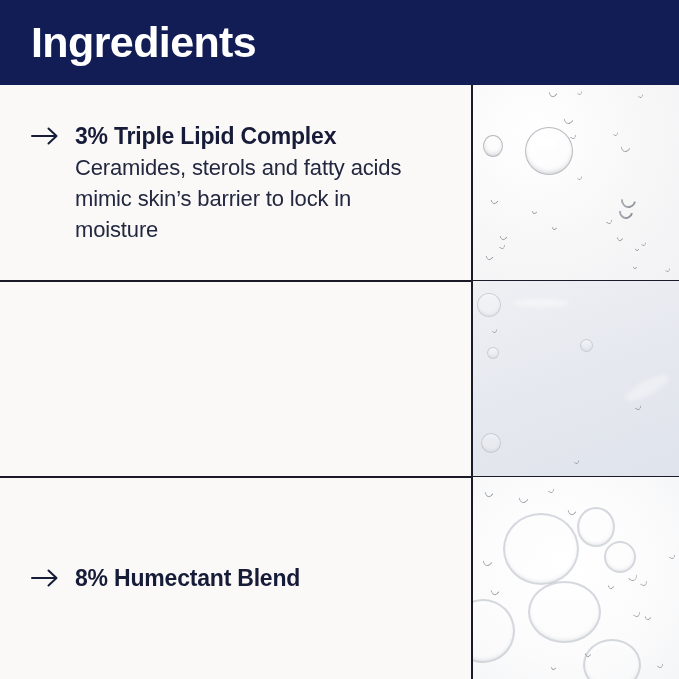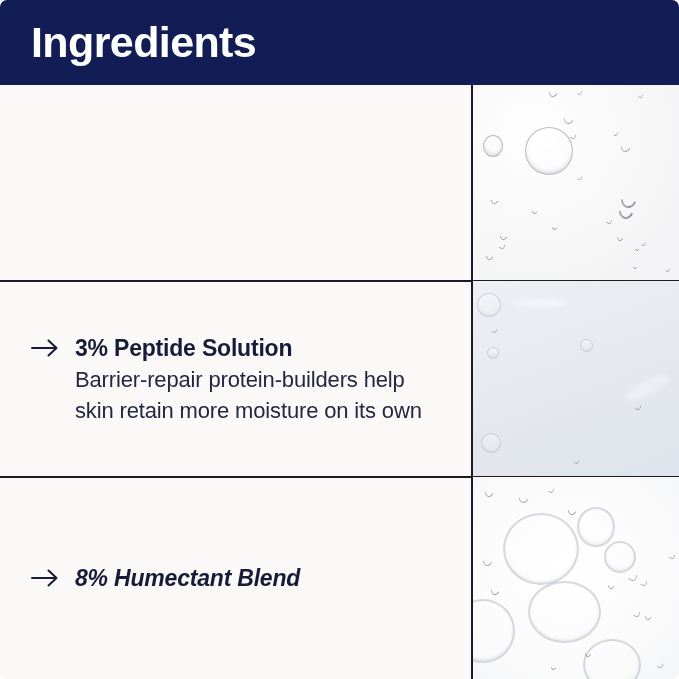--- a/index.html
+++ b/index.html
@@ -7,21 +7,20 @@
     padding: 0;
     background: #ffffff;
   }
   .page {
     position: relative;
     width: 679px;
     height: 679px;
     background: #faf9f7;
     overflow: hidden;
     font-family: "Liberation Sans", sans-serif;
-    border-radius: 7px;
     -webkit-font-smoothing: antialiased;
   }
 
   
   .header {
     position: absolute;
     left: 0; top: 0;
     width: 679px;
     height: 85px;
     background: #121d56;
@@ -47,21 +46,21 @@
     height: 594px;
   }
   .row {
     position: absolute;
     left: 0;
     width: 679px;
     box-sizing: border-box;
   }
   .row-0 { top: 0px;   height: 196px; }
   .row-1 { top: 196px; height: 196px; }
-  .row-2 { top: 392px; height: 202px; font-style: italic; }
+  .row-2 { top: 392px; height: 202px; }
 
   .row-divider {
     position: absolute;
     left: 0;
     width: 679px;
     height: 2px;
     background: #1a1a28;
   }
   .div-0 { top: 195px; }
   .div-1 { top: 391px; }
@@ -194,20 +193,32 @@
 
 <div class="page">
 
   <div class="header">
     <div class="header-title">Ingredients</div>
   </div>
 
   <div class="body">
 
     <div class="row row-0">
+      <div class="text-col">
+        <div class="item">
+          <span class="arrow-icon">
+            <svg width="32" height="22" viewBox="0 0 32 22" aria-hidden="true">
+              <path d="M2 11 H26" stroke="#161b38" stroke-width="2" fill="none" stroke-linecap="round"></path>
+              <path d="M18.5 3.5 L26.5 11 L18.5 18.5" stroke="#161b38" stroke-width="2" fill="none" stroke-linecap="round" stroke-linejoin="round"></path>
+            </svg>
+          </span>
+          <p class="item-title">3% Triple Lipid Complex</p>
+          <p class="item-desc">Ceramides, sterols and fatty acids mimic skin’s barrier to lock in moisture</p>
+        </div>
+      </div>
 
       <div class="img-col">
         <div class="panel panel-1">
 
           <div class="bub ring" style="left:52px; top:42px; width:48px; height:48px;"></div>
           <div class="hilite" style="left:66px; top:52px; width:18px; height:12px;"></div>
 
           <div class="bub ring" style="left:10px; top:50px; width:20px; height:22px;"></div>
 
           <div class="bub cres" style="left:148px; top:108px; width:15px; height:15px; border-width:2px;"></div>
@@ -233,32 +244,20 @@
           <div class="bub cres" style="left:59px; top:124px; width:5px; height:5px;"></div>
           <div class="bub cres-2" style="left:192px; top:182px; width:5px; height:5px;"></div>
           <div class="bub cres" style="left:160px; top:180px; width:4px; height:4px;"></div>
         </div>
       </div>
       <div class="vdivider" style="height:196px;"></div>
     </div>
     <div class="row-divider div-0"></div>
 
     <div class="row row-1">
-      <div class="text-col">
-        <div class="item">
-          <span class="arrow-icon">
-            <svg width="32" height="22" viewBox="0 0 32 22" aria-hidden="true">
-              <path d="M2 11 H26" stroke="#161b38" stroke-width="2" fill="none" stroke-linecap="round"></path>
-              <path d="M18.5 3.5 L26.5 11 L18.5 18.5" stroke="#161b38" stroke-width="2" fill="none" stroke-linecap="round" stroke-linejoin="round"></path>
-            </svg>
-          </span>
-          <p class="item-title">3% Peptide Solution</p>
-          <p class="item-desc">Barrier-repair protein-builders help skin retain more moisture on its own</p>
-        </div>
-      </div>
 
       <div class="img-col">
         <div class="panel panel-2">
           <div class="bub ring-soft" style="left:4px; top:12px; width:24px; height:24px;"></div>
           <div class="bub ring-soft" style="left:14px; top:66px; width:12px; height:12px;"></div>
           <div class="bub ring-soft" style="left:107px; top:58px; width:13px; height:13px;"></div>
           <div class="bub ring-soft" style="left:8px; top:152px; width:20px; height:20px;"></div>
           <div class="bub cres-2" style="left:19px; top:47px; width:5px; height:5px;"></div>
           <div class="bub cres-2" style="left:162px; top:123px; width:6px; height:6px;"></div>
           <div class="bub cres-2" style="left:101px; top:178px; width:5px; height:5px;"></div>

